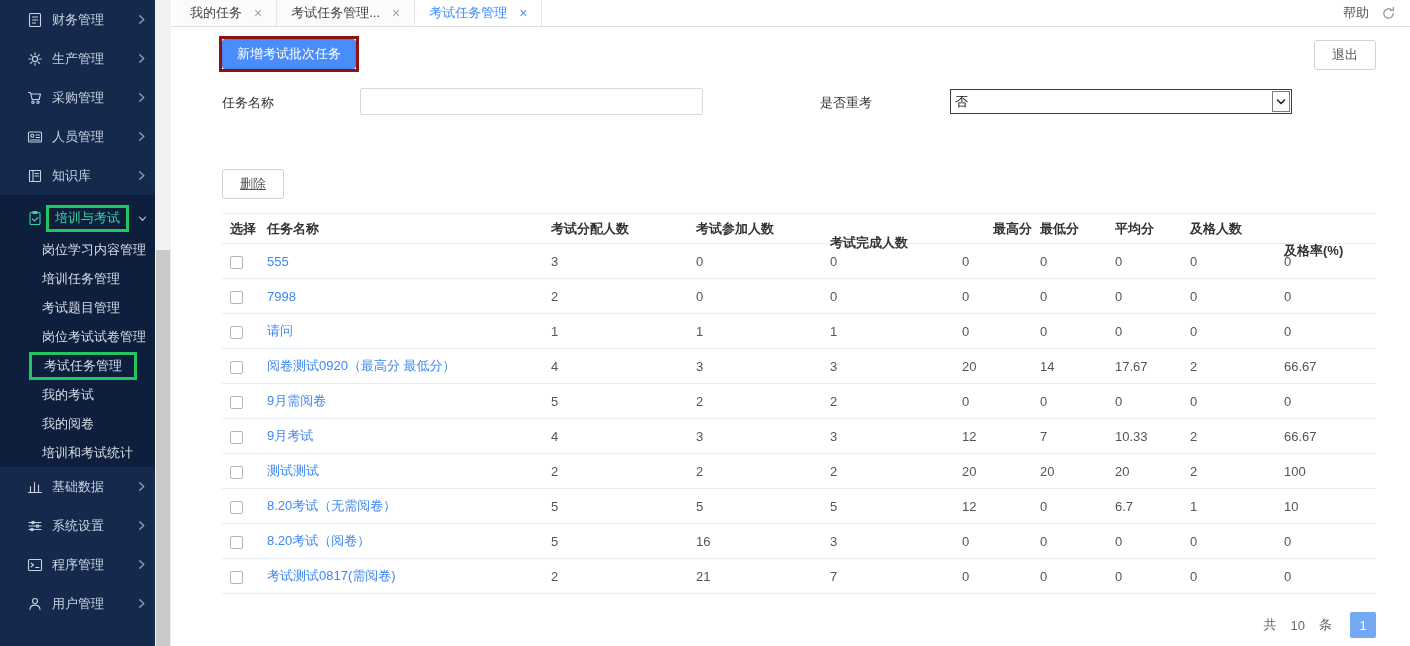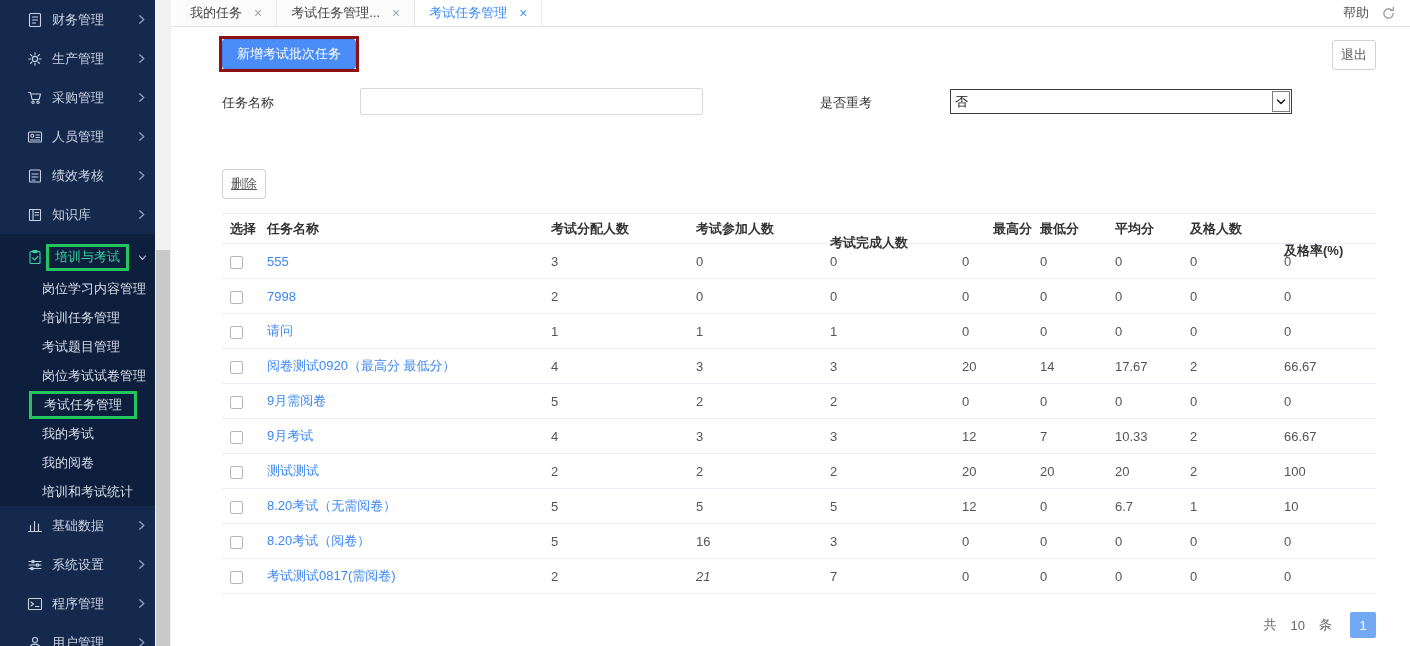--- a/index.html
+++ b/index.html
@@ -41,21 +41,21 @@
                  padding-right:14px; color:#555; }
   .tab-actions .help { cursor:pointer; }
   .refresh { color:#9a9a9a; cursor:pointer; }
   .content { position:absolute; left:0; right:0; top:27px; bottom:0; background:#fff; }
   
   .add-wrap { position:absolute; left:48px; top:9px; border:3px solid #8e1212; }
   .btn-primary { display:block; background:#4a8df8; color:#fff; border:1px solid #3f83f2;
                  border-radius:3px; padding:5px 14px; font-size:13px; cursor:pointer;
                  font-family:inherit; }
   .btn-plain { background:#fff; border:1px solid #d2d2d2; border-radius:3px; color:#555;
-               padding:5px 8px; font-size:13px; cursor:pointer; font-family:inherit; }
+               padding:5px 17px; font-size:13px; cursor:pointer; font-family:inherit; }
   .exit-btn { position:absolute; right:34px; top:13px; }
   .delete-btn { position:absolute; left:51px; top:142px;text-decoration:underline; }
   
   .lbl { position:absolute; color:#333; }
   .lbl-task { left:51px; top:67px; }
   .lbl-retake { left:649px; top:67px; }
   .task-input { position:absolute; left:189px; top:61px; width:343px; height:27px;
                 border:1px solid #d9d9d9; border-radius:2px; padding:0 6px; font-size:13px;
                 font-family:inherit; color:#333; background:#fff; }
   .select { position:absolute; left:779px; top:62px; width:342px; height:25px;
@@ -125,30 +125,20 @@
             <circle cx="5.3" cy="6.8" r="1.5"></circle>
             <path d="M9 6h3.5M9 8.5h3.5M3.3 11h9.4"></path>
           </svg>
           <span>人员管理</span>
           <svg class="chev" width="11" height="11" viewBox="0 0 12 12" fill="none" stroke="currentColor" stroke-width="1.5" stroke-linecap="round" stroke-linejoin="round">
             <path d="M4 2l4.5 4L4 10"></path>
           </svg>
         </div>
         <div class="menu-item">
           <svg class="mi" width="16" height="16" viewBox="0 0 16 16" fill="none" stroke="currentColor" stroke-width="1.1" stroke-linecap="round" stroke-linejoin="round">
-            <rect x="2.5" y="2" width="11" height="12" rx="1"></rect>
-            <path d="M5 6h6M5 9h6M5 12h3"></path>
-          </svg>
-          <span>绩效考核</span>
-          <svg class="chev" width="11" height="11" viewBox="0 0 12 12" fill="none" stroke="currentColor" stroke-width="1.5" stroke-linecap="round" stroke-linejoin="round">
-            <path d="M4 2l4.5 4L4 10"></path>
-          </svg>
-        </div>
-        <div class="menu-item">
-          <svg class="mi" width="16" height="16" viewBox="0 0 16 16" fill="none" stroke="currentColor" stroke-width="1.1" stroke-linecap="round" stroke-linejoin="round">
             <rect x="2.5" y="2.5" width="11" height="11" rx="0.5"></rect>
             <path d="M6 2.5v11M8 5.5h3.5M8 8h3.5"></path>
           </svg>
           <span>知识库</span>
           <svg class="chev" width="11" height="11" viewBox="0 0 12 12" fill="none" stroke="currentColor" stroke-width="1.5" stroke-linecap="round" stroke-linejoin="round">
             <path d="M4 2l4.5 4L4 10"></path>
           </svg>
         </div>
         <div class="menu-group">
           <div class="menu-item">
@@ -397,21 +387,21 @@
             <div class="td" style="width: 78px;">0</div>
             <div class="td" style="width: 75px;">0</div>
             <div class="td" style="width: 75px;">0</div>
             <div class="td" style="width: 94px;">0</div>
             <div class="td" style="width: 100px;">0</div>
           </div>
           <div class="tr">
             <div class="td" style="width: 40px;"><span class="cb"></span></div>
             <div class="td c1" style="width: 281px;"><span class="tlink">考试测试0817(需阅卷)</span></div>
             <div class="td" style="width: 145px;">2</div>
-            <div class="td" style="width: 134px; font-style: italic;">21</div>
+            <div class="td" style="width: 134px;">21</div>
             <div class="td" style="width: 132px;">7</div>
             <div class="td" style="width: 78px;">0</div>
             <div class="td" style="width: 75px;">0</div>
             <div class="td" style="width: 75px;">0</div>
             <div class="td" style="width: 94px;">0</div>
             <div class="td" style="width: 100px;">0</div>
           </div>
         </div>
 
       <div class="pagination">

